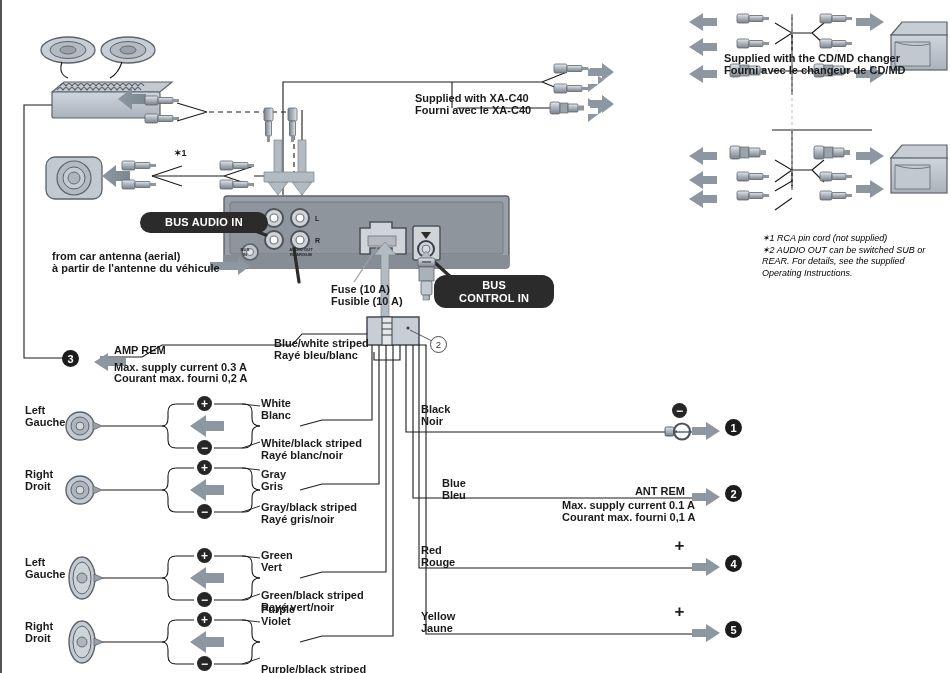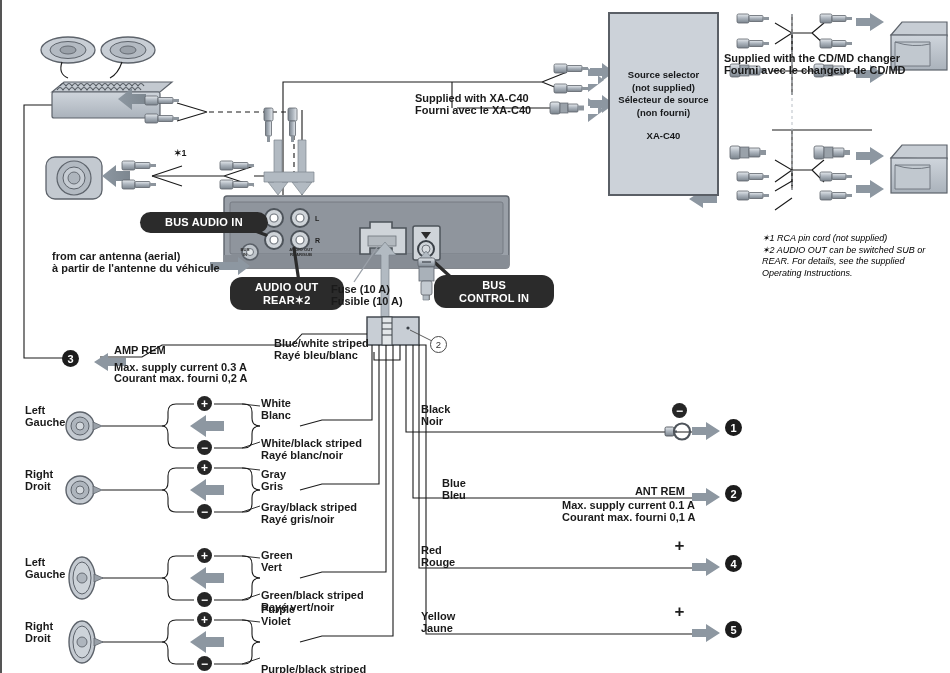--- a/index.html
+++ b/index.html
@@ -441,50 +441,39 @@
       <path d="M690,629 l14,0 l0,-5 l14,9 l-14,9 l0,-5 l-14,0 z"></path>
     </g>
 
     <g transform="translate(663,425)">
       <rect x="0" y="2" width="9" height="9" rx="1.5" fill="url(#metg)" stroke="#4e545b" stroke-width=".9"></rect>
       <circle cx="17" cy="6.5" r="8" fill="none" stroke="#4e545b" stroke-width="2.2"></circle>
       <path d="M9,6.5 l3,0" stroke="#4e545b" stroke-width="2"></path>
     </g>
   </svg>
 
-  <div class="abs srcbox" style="left:606px;top:12px;width:107px;height:180px;">
-    <div class="srctext" style="position:absolute;left:0;right:0;top:55px;">
-      <div>Source selector</div>
-      <div>(not supplied)</div>
-      <div>Sélecteur de source</div>
-      <div>(non fourni)</div>
-      <div style="margin-top:11px">XA-C40</div>
-    </div>
-  </div>
 
   <div class="abs" style="left:722px;top:53px;">
     <div class="txt">Supplied with the CD/MD changer</div>
     <div class="txt">Fourni avec le changeur de CD/MD</div>
   </div>
 
   <div class="abs" style="left:413px;top:93px;">
     <div class="txt">Supplied with XA-C40</div>
     <div class="txt">Fourni avec le XA-C40</div>
   </div>
 
   <div class="abs txt" style="left:172px;top:148px;font-size:9px;">✶1</div>
 
   <div class="abs" style="left:50px;top:251px;">
     <div class="txt">from car antenna (aerial)</div>
     <div class="txt">à partir de l'antenne du véhicule</div>
   </div>
 
   <div class="abs pill" style="left:138px;top:212px;">BUS AUDIO IN</div>
-  <div class="abs pill" style="left:228px;top:277px;">AUDIO OUT
-REAR✶2</div>
   <div class="abs pill" style="left:432px;top:275px;">BUS
 CONTROL IN</div>
 
   <div class="abs tinylbl" style="left:231px;top:247px;width:24px;">BUS
 IN</div>
   <div class="abs tinylbl" style="left:274px;top:247px;width:50px;">AUDIO OUT
 REAR/SUB</div>
   <div class="abs txt" style="left:313px;top:213px;font-size:7px;color:#1f1f1f;">L</div>
   <div class="abs txt" style="left:313px;top:235px;font-size:7px;color:#1f1f1f;">R</div>
 

